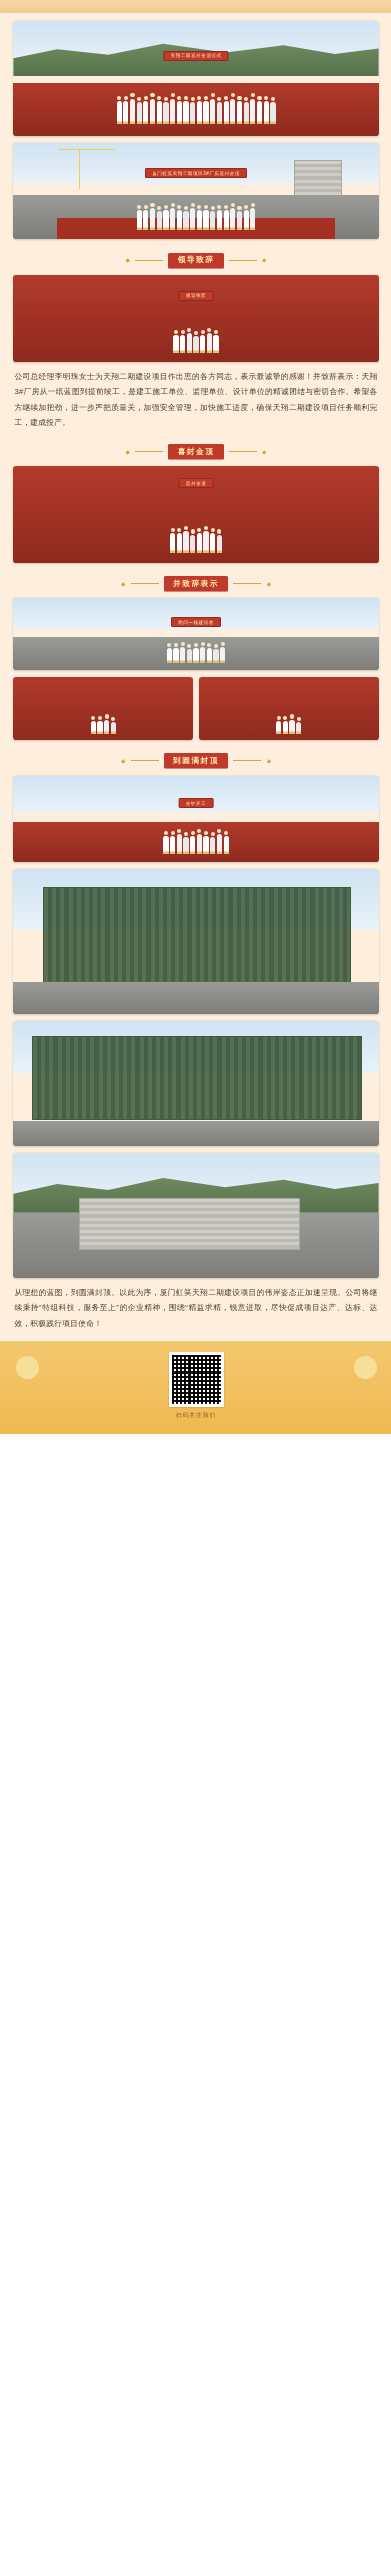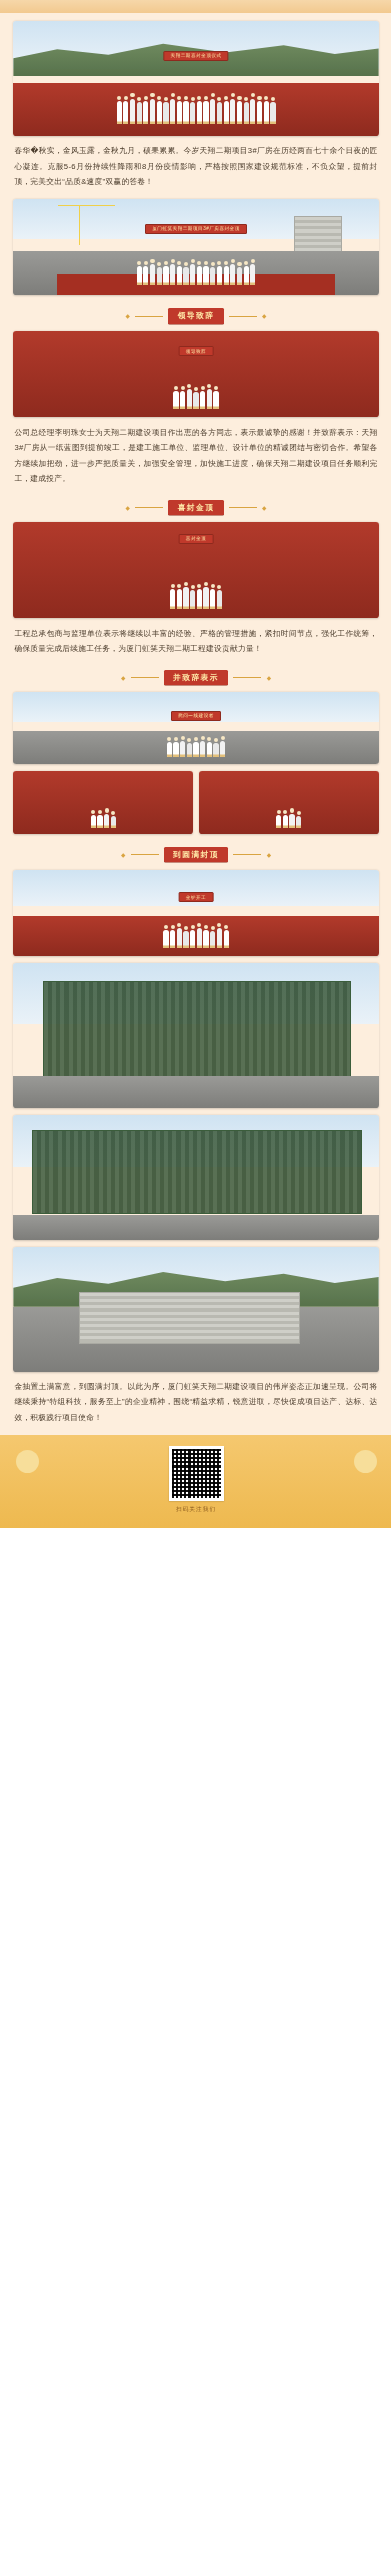--- a/index.html
+++ b/index.html
@@ -195,21 +195,20 @@
           <span></span>
         <span></span>
           <span></span>
           <span></span>
           <span></span>
           <span></span>
           <span></span>
       </div>
     </div>
 
-    <p class="para">春华�秋实，金风玉露，金秋九月，硕果累累。今岁天翔二期项目3#厂房在历经两百七十余个日夜的匠心凝连。克服5-6月份持续性降雨和8月份疫情影响，严格按照国家建设规范标准，不负众望，提前封顶，完美交出“品质&amp;速度”双赢的答卷！</p>
 
     <div class="photo ph-h-200">
       <div class="sky"></div>
       <div class="crane"></div>
       <div class="tower"></div>
       <div class="ground gray"></div>
       <div class="red-carpet"></div>
       <div class="crowd">
         <span></span>
           <span></span>
@@ -274,21 +273,20 @@
           <span></span>
           <span></span>
           <span></span>
           <span></span>
           <span></span>
           <span></span>
           <span></span>
       </div>
     </div>
 
-    <p class="para">工程总承包商与监理单位表示将继续以丰富的经验、严格的管理措施，紧扣时间节点，强化工作统筹，确保质量完成后续施工任务，为厦门虹笑天翔二期工程建设贡献力量！</p>
 
     <div class="sec-title">
       <span class="dot">◆</span>
       <span class="bar"></span>
       <span class="txt">并致辞表示</span>
       <span class="bar"></span>
       <span class="dot">◆</span>
     </div>
 
     <div class="photo ph-h-150">
@@ -370,21 +368,21 @@
     </div>
 
 
     <div class="photo ph-h-260">
       <div class="sky"></div>
       <div class="hill"></div>
       <div class="ground gray" style="height:52%"></div>
       <div class="tower" style="left:18%;right:auto;top:36%;width:60%;height:40%"></div>
     </div>
 
-    <p class="para">金抽置土满富意，到圆满封顶。以此为序，厦门虹笑天翔二期建设项目的伟岸姿态正加速呈现。公司将继续秉持“特组科技，服务至上”的企业精神，围绕“精益求精，锐意进取，尽快促成项目达产、达标、达效，积极践行项目使命！</p>
+    <p class="para">从理想的蓝图，到圆满封顶。以此为序，厦门虹笑天翔二期建设项目的伟岸姿态正加速呈现。公司将继续秉持“特组科技，服务至上”的企业精神，围绕“精益求精，锐意进取，尽快促成项目达产、达标、达效，积极践行项目使命！</p>
 
   </div>
 
   <div class="footer">
     <div class="sun"></div>
     <div class="sun2"></div>
     <div class="qr"></div>
     <div class="footer-txt">扫码关注我们</div>
   </div>
 </div>

